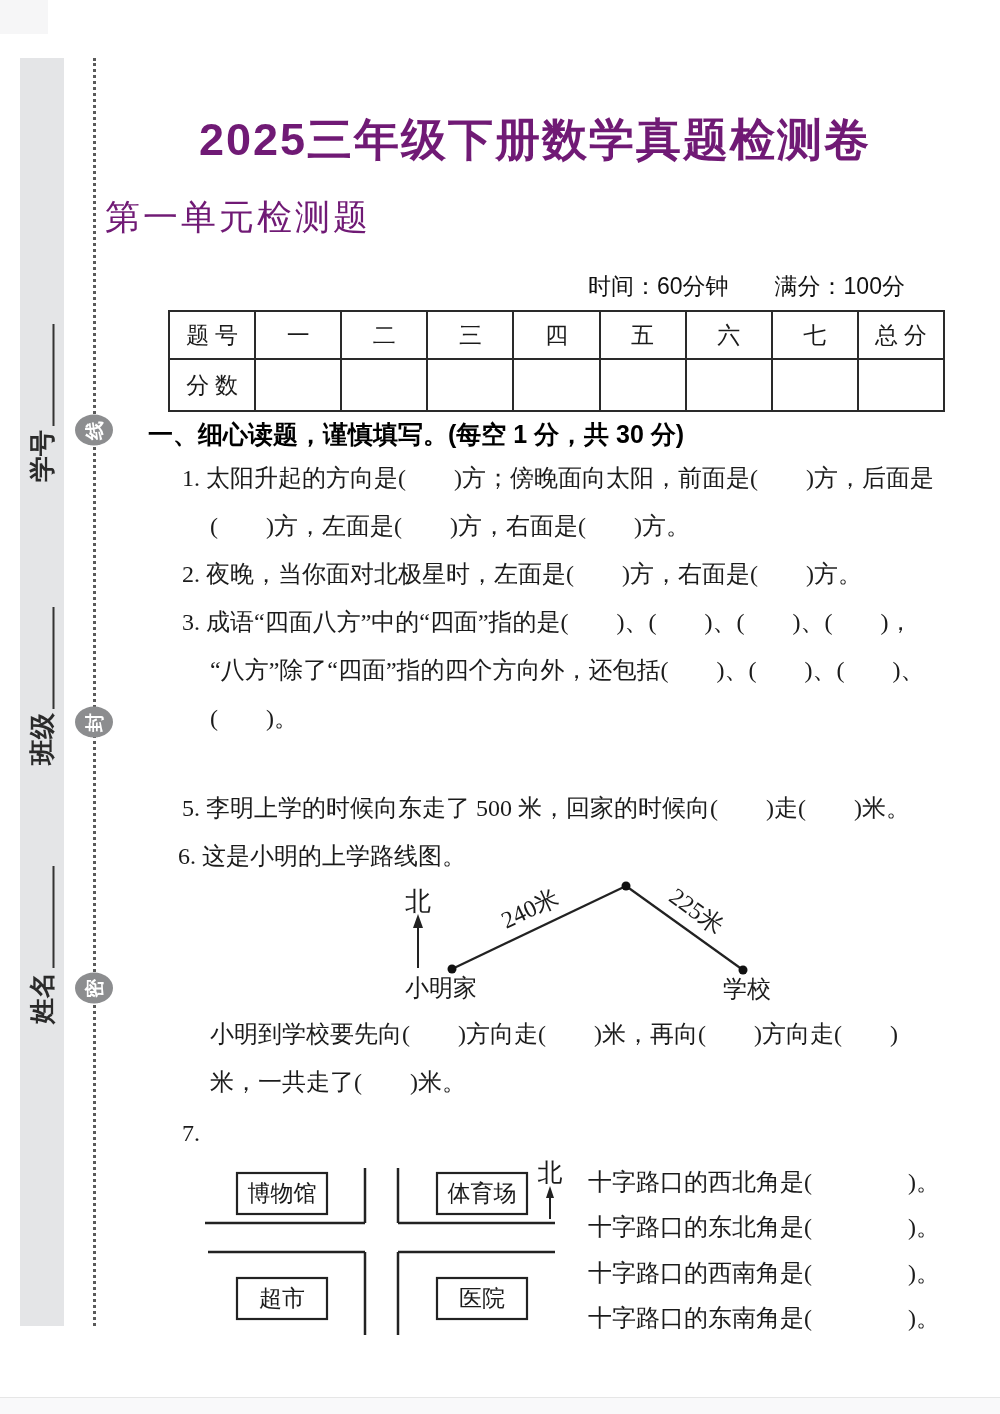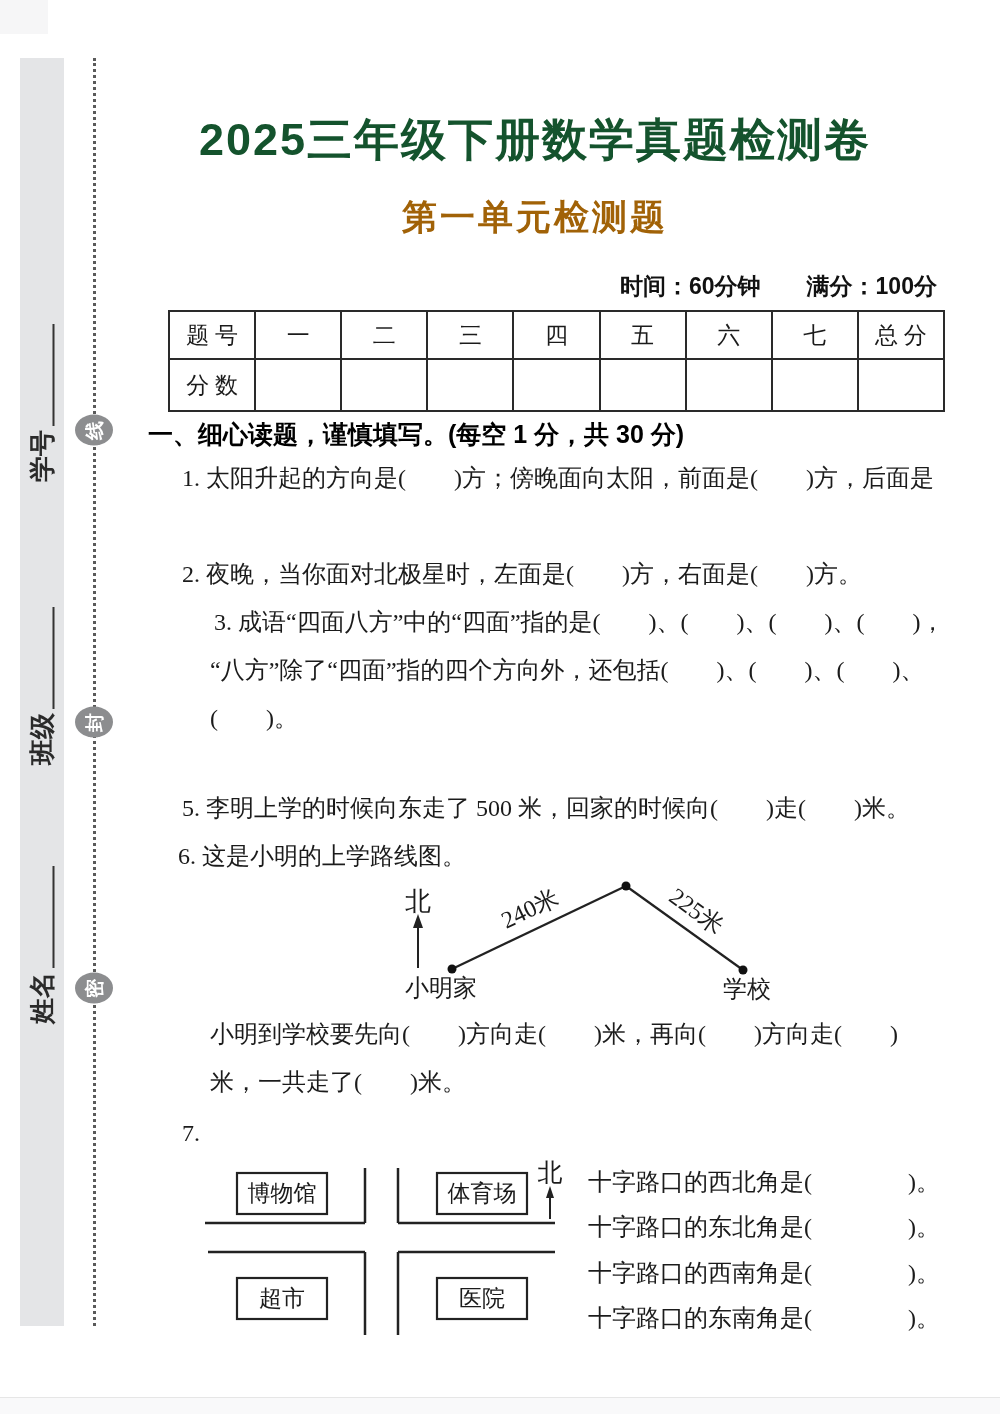--- a/index.html
+++ b/index.html
@@ -21,25 +21,25 @@
   .seal-line { position:absolute; left:93px; top:58px; height:1268px; width:0; border-left:3px dotted #5a5a5a; }
   .seal {
     position:absolute; left:94px; width:38px; height:31px; transform:translate(-50%,-50%);
     background:#8c8d8f; border-radius:50%; display:flex; align-items:center; justify-content:center;
   }
   .seal span { color:#ffffff; font-size:19px; font-weight:bold; transform:rotate(-90deg);
                font-family:"Liberation Sans", sans-serif; }
 
   
   .title { position:absolute; left:105px; top:110px; width:860px; text-align:center;
-           font-family:"Liberation Sans", sans-serif; font-weight:900; font-size:45px; letter-spacing:2px; color:#14532d; }
-  .subtitle { position:absolute; left:105px; top:194px; width:860px; text-align:center;
-              font-size:35px; font-weight:bold; letter-spacing:3px; color:#a16207; }
-  .meta { position:absolute; left:620px; top:271px; font-family:"Liberation Sans", sans-serif;
-          font-weight:bold; font-size:23px; color:#111; }
+           font-family:"Liberation Sans", sans-serif; font-weight:900; font-size:45px; letter-spacing:2px; color:#701a75; }
+  .subtitle { position:absolute; left:105px; top:194px; width:860px; 
+              font-size:35px; font-weight:normal; letter-spacing:3px; color:#701a75; }
+  .meta { position:absolute; left:588px; top:271px; font-family:"Liberation Sans", sans-serif;
+          font-weight:normal; font-size:23px; color:#111; }
 
   
   .score-table { position:absolute; left:168px; top:310px; width:777px;
                  border-collapse:collapse; table-layout:fixed; font-size:23px;font-family:Liberation Serif, serif; }
   .score-table td { border:2px solid #2a2a2a; text-align:center; padding:0; white-space:pre; }
   .score-table tr.r1 td { height:46px; }
   .score-table tr.r2 td { height:50px; }
 
   .sec-heading { position:absolute; left:148px; top:418px;
                  font-family:"Liberation Sans", sans-serif; font-weight:bold; font-size:25px; color:#000000; }
@@ -109,22 +109,23 @@
         <td></td>
         <td></td>
         <td></td>
       </tr>
     </tbody>
   </table>
 
   <div class="sec-heading">一、细心读题，谨慎填写。(每空 1 分，共 30 分)</div>
 
   <div class="qline" style="left:182px; top:463px;">1. 太阳升起的方向是(　　)方；傍晚面向太阳，前面是(　　)方，后面是</div>
+  <div class="qline" style="left:210px; top:511px;">(　　)方，左面是(　　)方，右面是(　　)方。</div>
   <div class="qline" style="left:182px; top:559px;">2. 夜晚，当你面对北极星时，左面是(　　)方，右面是(　　)方。</div>
-  <div class="qline" style="left:182px; top:607px;margin-left:32px;">3. 成语“四面八方”中的“四面”指的是(　　)、(　　)、(　　)、(　　)，</div>
+  <div class="qline" style="left:182px; top:607px;">3. 成语“四面八方”中的“四面”指的是(　　)、(　　)、(　　)、(　　)，</div>
   <div class="qline" style="left:210px; top:655px;">“八方”除了“四面”指的四个方向外，还包括(　　)、(　　)、(　　)、</div>
   <div class="qline" style="left:210px; top:703px;">(　　)。</div>
   <div class="qline" style="left:182px; top:793px;">5. 李明上学的时候向东走了 500 米，回家的时候向(　　)走(　　)米。</div>
   <div class="qline" style="left:178px; top:841px;">6. 这是小明的上学路线图。</div>
 
   <svg class="diagram" style="left:380px; top:872px;" width="420" height="140" viewBox="0 0 420 140">
     <text x="38" y="38" font-size="26" text-anchor="middle" fill="#1b1b1b">北</text>
     <line x1="38" y1="96" x2="38" y2="52" stroke="#222" stroke-width="2"></line>
     <polygon points="33,56 43,56 38,42" fill="#222"></polygon>
 

